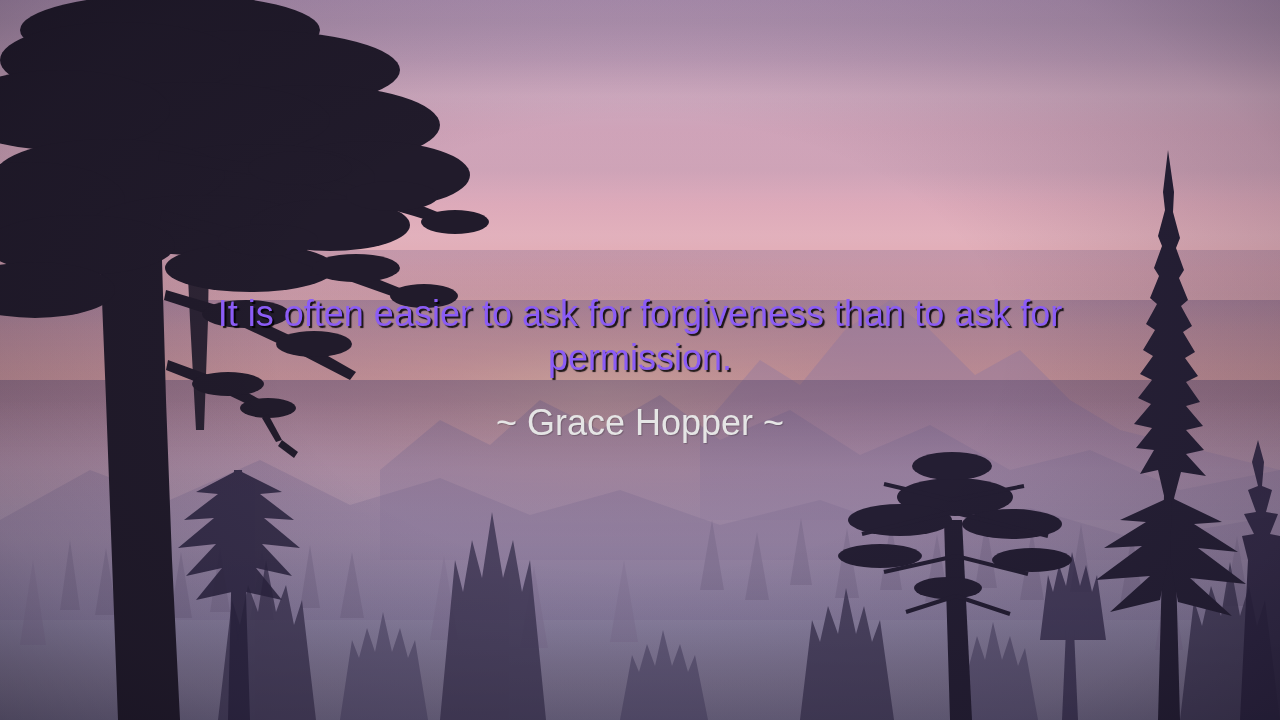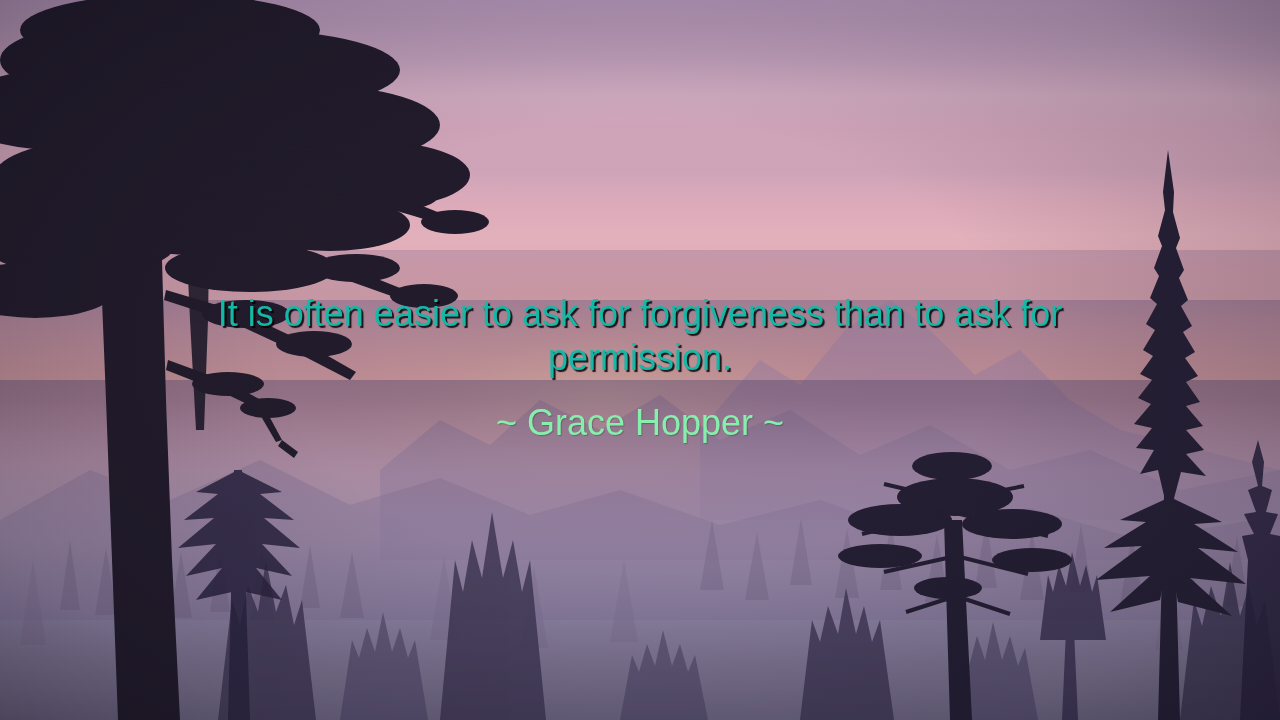--- a/index.html
+++ b/index.html
@@ -104,32 +104,32 @@
     width: 1280px;
     text-align: center;
   }
   #quote-text {
     display: block;
     margin: 0 auto;
     width: 960px;
     font-size: 36px;
     line-height: 44px;
     font-weight: 400;
-    color: #14b8a6;
+    color: #8b5cf6;
     text-shadow: 2px 2px 1px rgba(0,0,0,0.85);
     letter-spacing: 0px;
   }
   #quote-author {
     display: block;
     margin: 22px auto 0 auto;
     width: 960px;
     font-size: 36px;
     line-height: 42px;
     font-weight: 400;
-    color: #86efac;
+    color: #e5e5e5;
     text-shadow: 1px 1px 1px rgba(0,0,0,0.22);
   }
 </style>
 </head>
 <body>
 
 <div id="stage">
 
   <div class="layer" id="sky"></div>
   <div class="layer" id="clouds"></div>

